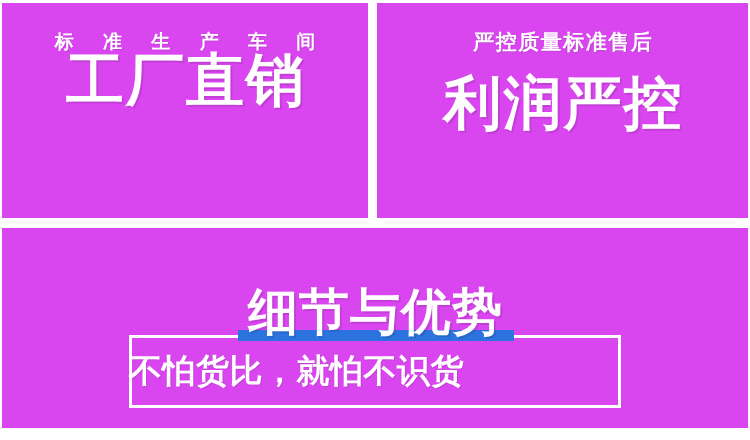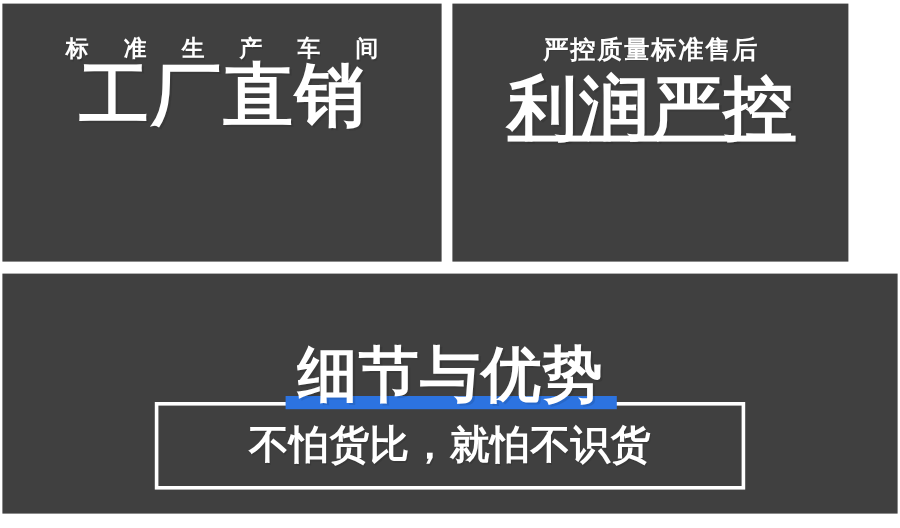--- a/index.html
+++ b/index.html
@@ -15,36 +15,36 @@
   #banner {
     position: relative;
     width: 750px;
     height: 440px;
     background: #ffffff;
     overflow: hidden;
   }
 
   .panel {
     position: absolute;
-    background: #404040;
+    background: #d946ef;
     box-sizing: border-box;
     overflow: hidden;
   }
 
   
   #panel-factory {
     left: 2px;
     top: 3px;
     width: 366px;
     height: 215px;
   }
   #panel-quality {
     left: 377px;
     top: 3px;
-    width: 330px;
+    width: 371px;
     height: 215px;
   }
   #panel-details {
     left: 2px;
     top: 228px;
     width: 746px;
     height: 200px;
   }
 
   .panel-inner {
@@ -86,21 +86,21 @@
     font-weight: bold;
     white-space: nowrap;
     font-size: 58px;
     line-height: 1;
     letter-spacing: 2px;
     text-indent: 2px;
     text-shadow: 2px 2px 0 rgba(0,0,0,0.10);
   }
   #panel-factory .headline.line1 { }
   #panel-factory .headline.line2 { margin-top: 14px; }
-  #panel-quality .headline.line1 { margin-top: 10px; text-decoration: underline; }
+  #panel-quality .headline.line1 { margin-top: 22px; }
   #panel-quality .headline.line2 { margin-top: 14px; }
 
   
   #panel-details .panel-inner {
     justify-content: center;
   }
 
   .frame-wrap {
     position: relative;
     width: 492px;
@@ -141,21 +141,20 @@
     white-space: nowrap;
     text-shadow: 2px 2px 0 rgba(0,0,0,0.10);
     z-index: 3;
   }
 
   .details-sub {
     position: absolute;
     left: 0;
     right: 0;
     top: 19px;
-    text-align: center;
     color: #ffffff;
     font-weight: bold;
     font-size: 33px;
     line-height: 1;
     letter-spacing: 0.5px;
     white-space: nowrap;
     text-shadow: 1px 1px 0 rgba(0,0,0,0.10);
     z-index: 3;
   }
 </style>

